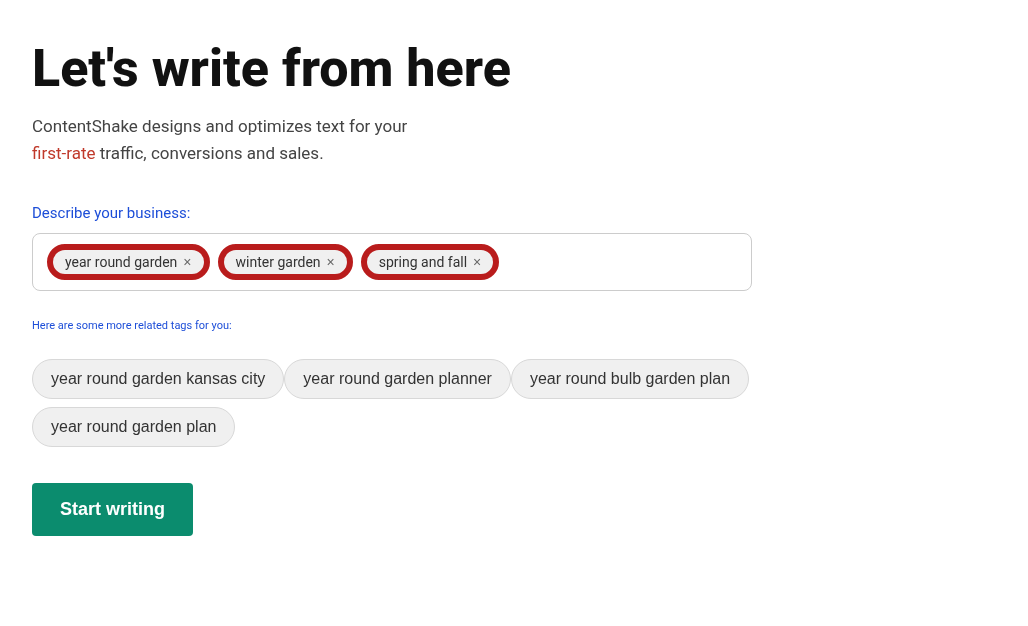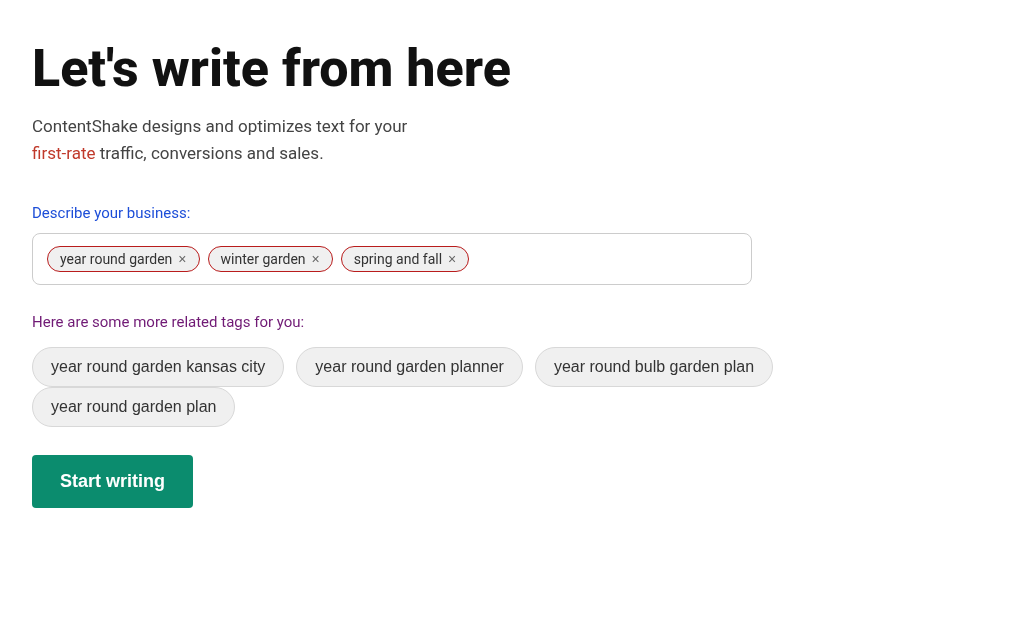--- a/index.html
+++ b/index.html
@@ -55,44 +55,44 @@
       min-height: 52px;
       background: #ffffff;
       cursor: text;
     }
 
     .tag-chip {
       display: inline-flex;
       align-items: center;
       gap: 6px;
       background: #f0f0f0;
-      border: 1px solid #b91c1c;
+      border: 6px solid #b91c1c;
       border-radius: 20px;
       padding: 4px 12px;
       font-size: 14px;
       color: #333333;
     }
 
     .tag-chip .remove-btn {
       cursor: pointer;
       font-size: 14px;
       color: #666666;
       line-height: 1;
       background: none;
       border: none;
       padding: 0;
       display: inline-flex;
       align-items: center;
     }
 
     .related-label {
-      font-size: 15px;
-      color: #701a75;
+      font-size: 11px;
+      color: #1d4ed8;
       margin-top: 28px;
-      margin-bottom: 16px;
+      margin-bottom: 27px;
       display: block;
     }
 
     .suggestion-chip {
       display: inline-flex;
       align-items: center;
       background: #f0f0f0;
       border: 1px solid #d8d8d8;
       border-radius: 24px;
       padding: 10px 18px;
@@ -111,22 +111,21 @@
       padding: 16px 28px;
       font-size: 18px;
       font-weight: 700;
       cursor: pointer;
       transition: background 0.15s;
     }
 
     .chips-row {
       display: flex;
       flex-wrap: wrap;
-      gap: 12px;
-      margin-bottom: 0;
+      margin-bottom: 8px;
     }
   </style>
 </head>
 <body>
 
 
 
 
 <h1 class="main-title">Let's write from here</h1>
 

